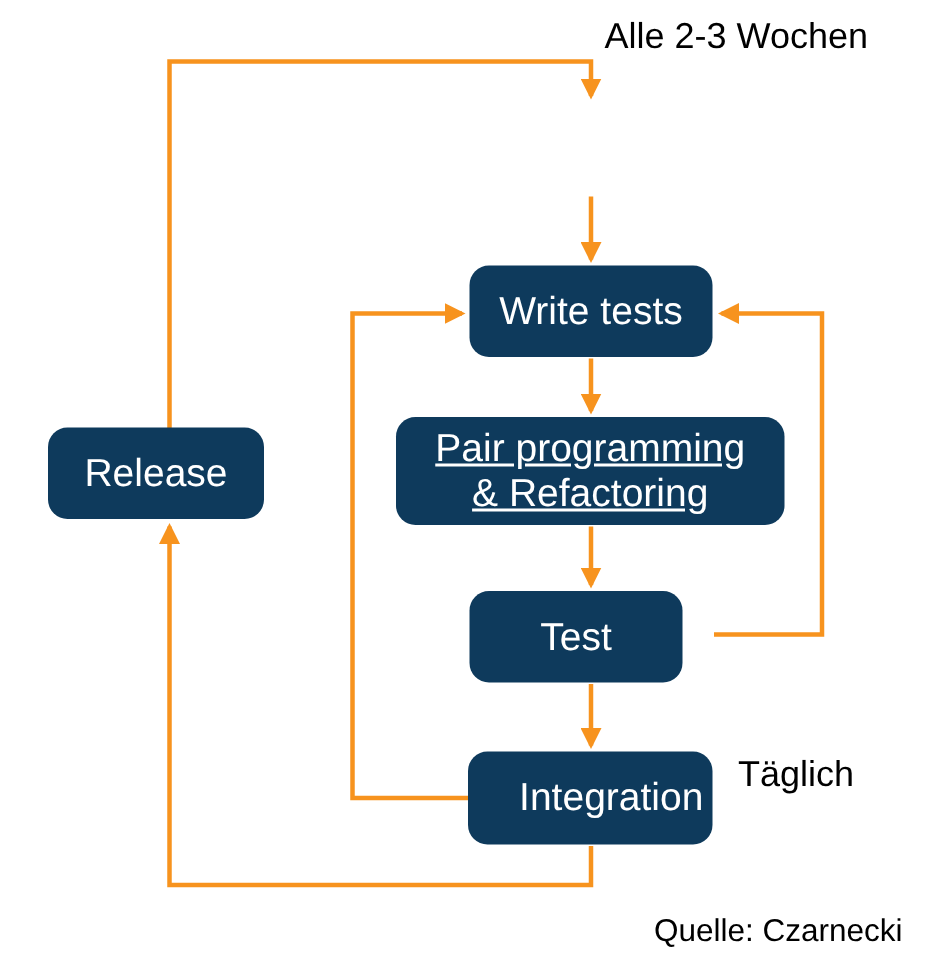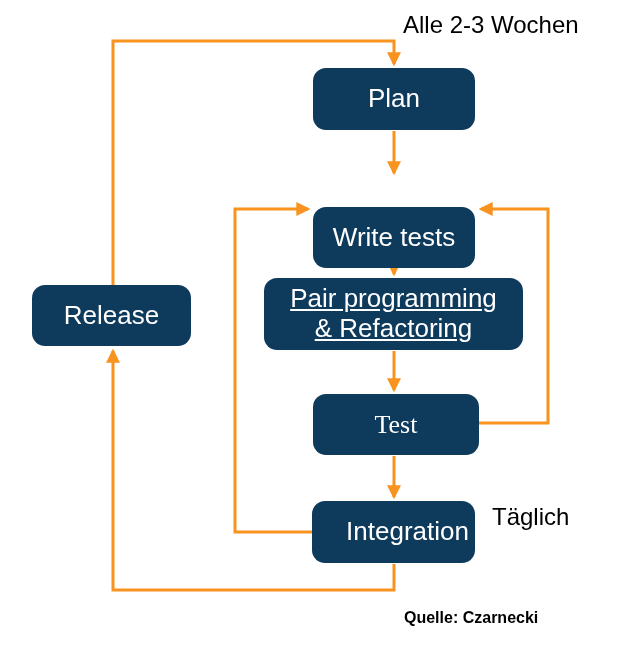--- a/index.html
+++ b/index.html
@@ -51,32 +51,31 @@
     <polyline class="edge" points="394,131 394,173" marker-end="url(#ah)"></polyline>
     <polyline class="edge" points="394,239 394,274" marker-end="url(#ah)"></polyline>
     <polyline class="edge" points="394,351 394,390" marker-end="url(#ah)"></polyline>
     <polyline class="edge" points="394,456 394,497" marker-end="url(#ah)"></polyline>
     <polyline class="edge" points="113,286 113,41 394,41 394,64" marker-end="url(#ah)"></polyline>
     <polyline class="edge" points="394,564 394,590 113,590 113,351" marker-end="url(#ah)"></polyline>
     <polyline class="edge" points="312,532 235,532 235,209 308,209" marker-end="url(#ah)"></polyline>
     <polyline class="edge" points="476,423 548,423 548,209 481,209" marker-end="url(#ah)"></polyline>
   </svg>
 
-  <div class="node" style="left:313px;top:68px;width:162px;height:62px;">Plan</div>
 
-  <div class="node" style="left:313px;top:177px;width:162px;height:61px;margin-top:30px;">Write tests</div>
+  <div class="node" style="left:313px;top:177px;width:162px;height:61px;">Write tests</div>
 
   <div class="node" style="left:264px;top:278px;width:259px;height:72px;text-decoration:underline;">Pair programming
 &amp; Refactoring</div>
 
-  <div class="node" style="left:313px;top:394px;width:166px;height:61px;font-family:Liberation Serif, serif;">Test</div>
+  <div class="node" style="left:313px;top:394px;width:142px;height:61px;">Test</div>
 
   <div class="node" style="left:312px;top:501px;width:163px;height:62px;padding-left:28px;">Integration</div>
 
-  <div class="node" style="left:32px;top:285px;width:159px;height:61px;">Release</div>
+  <div class="node" style="left:32px;top:285px;width:144px;height:61px;">Release</div>
 
   <div class="label" style="left:403px;top:11px;">Alle 2-3 Wochen</div>
 
   <div class="label" style="left:492px;top:503px;">Täglich</div>
 
-  <div class="label" style="left:404px;top:609px;font-size:16px;font-weight:bold;">Quelle: Czarnecki</div>
+  <div class="label" style="left:436px;top:609px;font-size:21px;">Quelle: Czarnecki</div>
 
 </div>
 
 </body></html>

